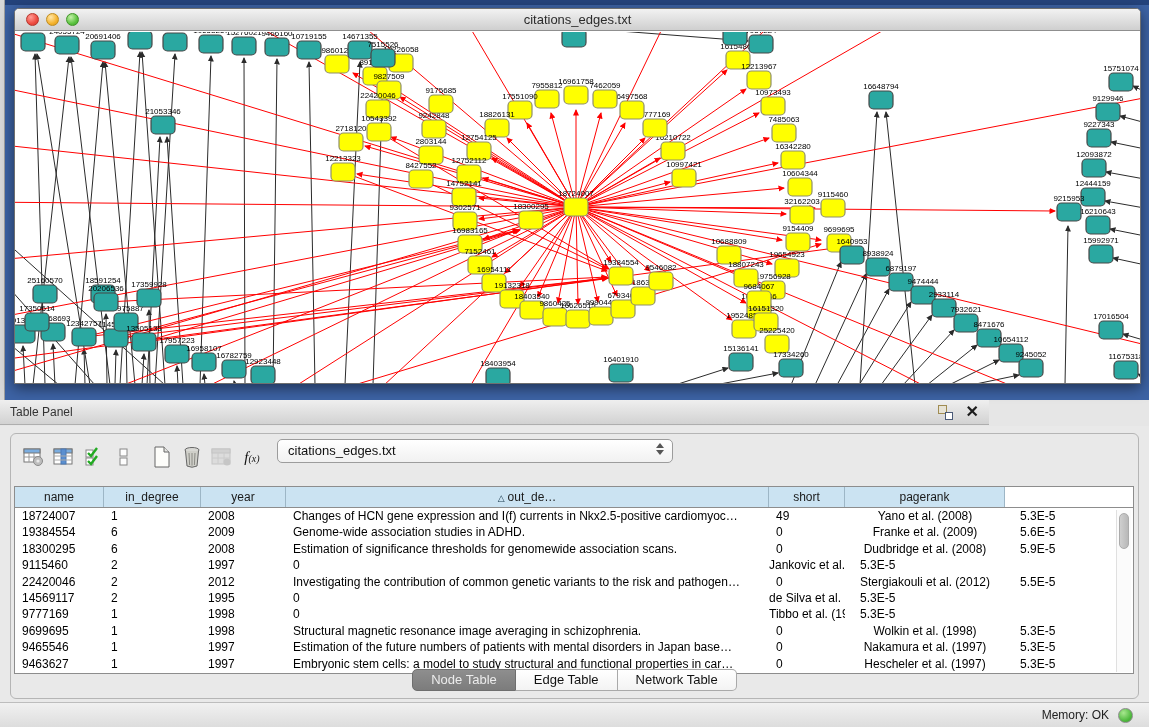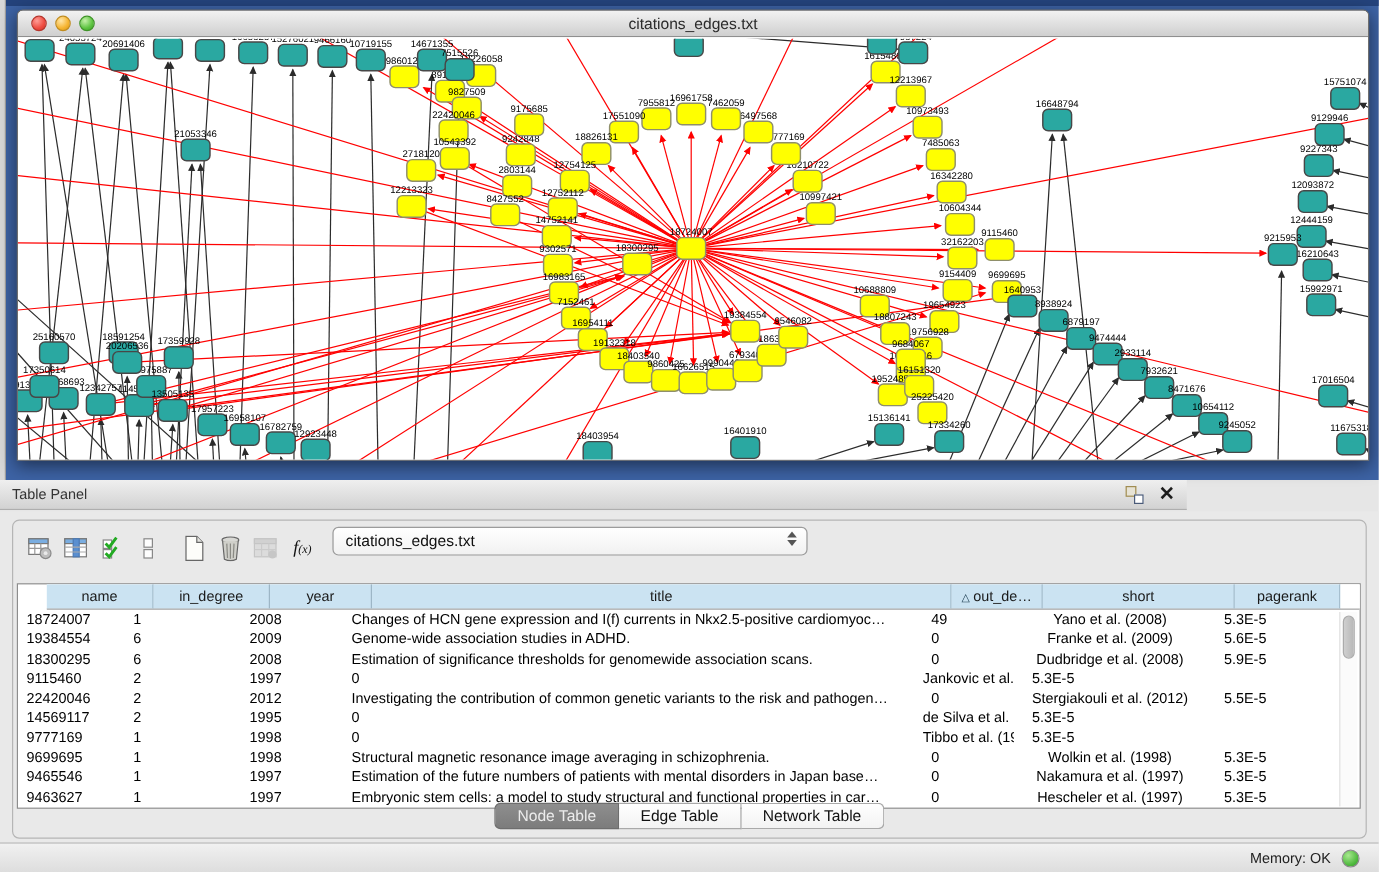--- a/index.html
+++ b/index.html
@@ -46,21 +46,21 @@
   #net-select { position:absolute; left:266px; top:5px; width:396px; height:24px; background:linear-gradient(#ffffff,#f1f1f1);
       border:1px solid #9c9c9c; border-radius:5px; font-size:13px; color:#111;
       line-height:22px; padding-left:10px; cursor:pointer; }
   #net-select .steppers { position:absolute; right:8px; top:3px; display:flex; flex-direction:column; gap:2px; }
   #net-select .up    { width:0; height:0; border-left:4px solid transparent; border-right:4px solid transparent; border-bottom:5px solid #555; }
   #net-select .down  { width:0; height:0; border-left:4px solid transparent; border-right:4px solid transparent; border-top:5px solid #555; }
 
   #table-wrap { position:absolute; left:3px; top:52px; width:1120px; height:188px;
       border:1px solid #8d8d8d; background:#fff; }
   #grid-header { display:grid; grid-template-columns:89px 97px 85px 483px 76px 160px 88px 1fr; height:21px;
-      border-bottom:1px solid #8d8d8d; background:#fff;margin-left:24px; }
+      border-bottom:1px solid #8d8d8d; background:#fff; }
   #grid-header .hcell { background:#cbe3f2; border-right:1px solid #9db6c6; font-size:12px; color:#1a1a1a;
       text-align:center; line-height:20px; overflow:hidden; white-space:nowrap; cursor:pointer; }
   #grid-header .hcell:last-child { background:#fff; border-right:none; cursor:default; }
   #grid-header .tri { font-size:9px; margin-right:3px; color:#16364a; }
   #rows { position:absolute; left:0; top:21px; right:0; bottom:0; overflow:hidden; }
   .row { display:grid; grid-template-columns:89px 97px 85px 483px 76px 160px 88px 1fr; height:16.4px; cursor:default; }
   .cell { font-size:12px; line-height:16px; color:#000; padding-left:7px; white-space:nowrap; overflow:hidden; }
   .cell.center { text-align:center; padding-left:0; }
   .cell.pr { padding-left:15px; }
   #vscroll { position:absolute; right:2px; top:23px; width:15px; height:162px; background:#fbfbfb; border-left:1px solid #e0e0e0; }
@@ -553,21 +553,20 @@
           <span class="up"></span>
           <span class="down"></span>
         </span>
     </div>
 
     <div id="table-wrap">
       <div id="grid-header">
           <div class="hcell">name</div>
           <div class="hcell">in_degree</div>
           <div class="hcell">year</div>
-          <div class="hcell">title</div>
           <div class="hcell"><span class="tri">△</span>out_de…</div>
           <div class="hcell">short</div>
           <div class="hcell">pagerank</div>
           <div class="hcell"></div>
         </div>
       <div id="rows">
           <div class="row">
             <div class="cell">18724007</div>
             <div class="cell">1</div>
             <div class="cell">2008</div>

